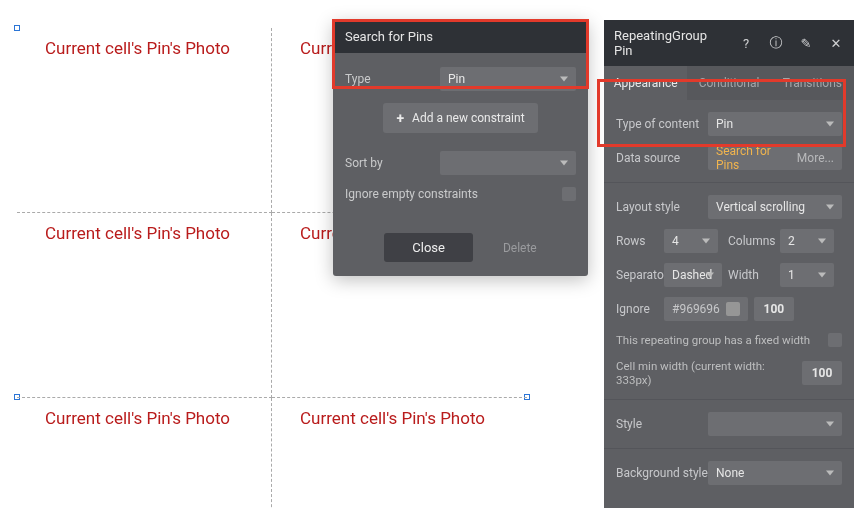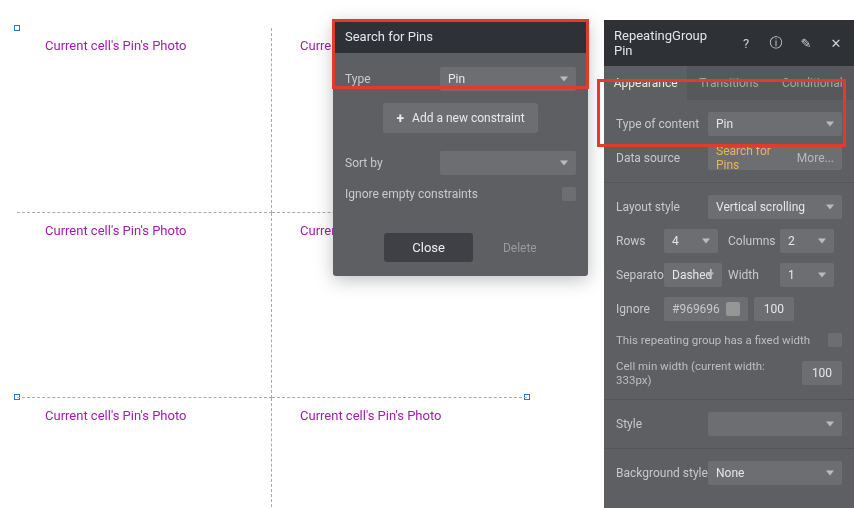--- a/index.html
+++ b/index.html
@@ -18,22 +18,22 @@
     position: absolute;
     left: 17px;
     top: 28px;
     width: 510px;
     height: 560px;
   }
   .cell {
     position: absolute;
     border-right: 1px dashed #aaa;
     border-bottom: 1px dashed #aaa;
-    color: #a21caf;
-    font-size: 13px;
+    color: #b91c1c;
+    font-size: 17px;
     padding: 10px 28px;
   }
   .cell.last-col { border-right: none; }
   .handle {
     position: absolute;
     width: 6px; height: 6px;
     border: 1px solid #2b75d6;
     background: #fff;
   }
 
@@ -172,21 +172,21 @@
     border-radius: 2px;
     color: #e6e6e6;
     padding: 4px 8px;
     font-size: 12px;
     position: relative;
     height: 24px;
     display: flex;
     align-items: center;
   }
   .sidebar .select.small { width: 54px; flex: none; }
-  .sidebar .text-input.small { width: 40px; flex: none; justify-content: center; }
+  .sidebar .text-input.small { width: 40px; flex: none; justify-content: center; font-weight: bold; }
   .ds-value { color: #f0b44e; margin-right: 1px; }
   .ds-more { color: #b8b9bb; }
   .checkbox-row { display: flex; align-items: center; margin-top: 12px; font-size: 11.5px; color: #bdbebf; }
   .checkbox-row .spacer { flex: 1; }
   .sidebar .checkbox {
     width: 14px; height: 14px;
     background: #6d6e72;
     border-radius: 2px;
   }
   .color-chip {
@@ -268,22 +268,22 @@
   <div class="sidebar-header">
     <span class="title">RepeatingGroup Pin</span>
     <span class="icon">?</span>
     <span class="icon">ⓘ</span>
     <span class="icon">✎</span>
     <span class="icon">✕</span>
   </div>
 
   <div class="tabs">
     <div class="tab active">Appearance</div>
+    <div class="tab">Conditional</div>
     <div class="tab">Transitions</div>
-    <div class="tab">Conditional</div>
   </div>
 
   <div class="section">
     <div class="field-row">
       <div class="field-label">Type of content</div>
       <div class="select">
         <span>Pin</span>
         <span class="caret"></span>
       </div>
     </div>

